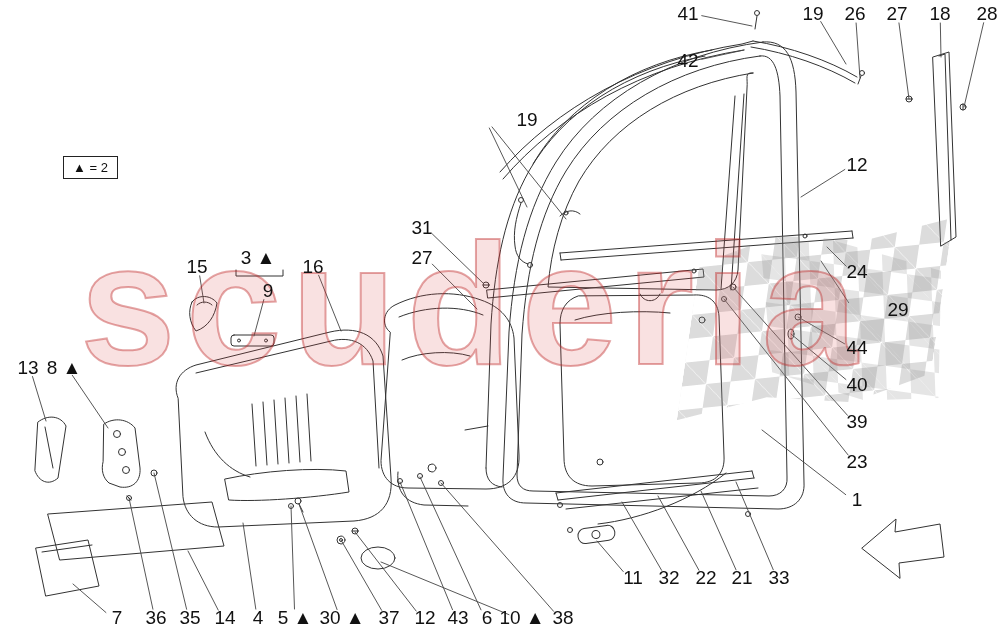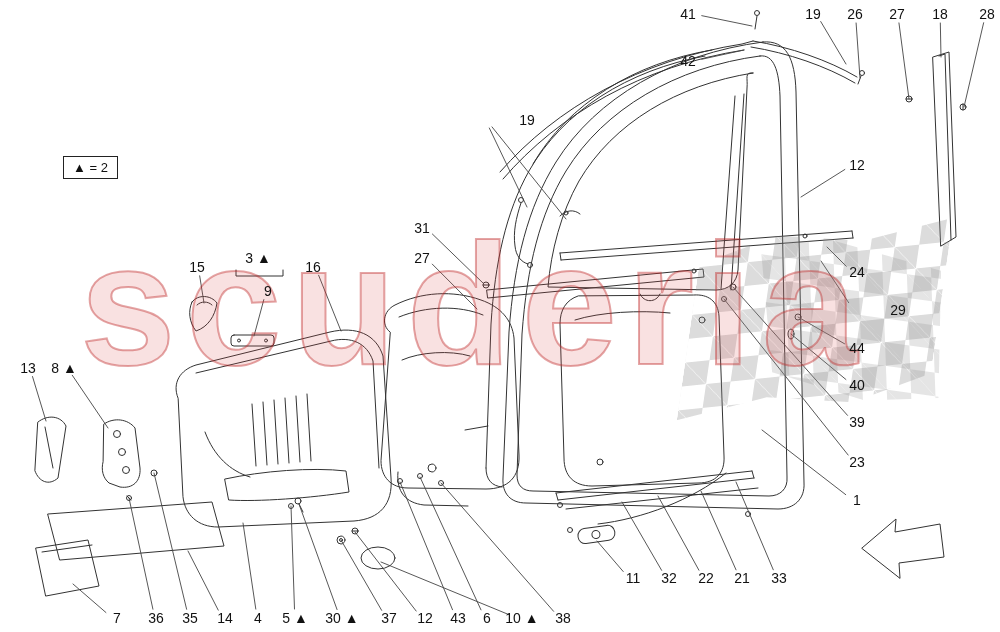--- a/index.html
+++ b/index.html
@@ -39,21 +39,21 @@
     font-size:46px;font-weight:700;line-height:1;letter-spacing:52px;
     color:rgba(125,125,125,0.45);white-space:nowrap;
   }
   #legend{
     position:absolute;left:63px;top:156px;z-index:4;
     border:1px solid #222;padding:3px 9px;font-size:13px;color:#111;background:transparent;
   }
   #callouts{position:absolute;inset:0;z-index:4;pointer-events:none;}
   .callout{
     position:absolute;transform:translate(-50%,-50%);
-    font-size:14px;color:#111;white-space:nowrap;
+    font-size:19px;color:#111;white-space:nowrap;
   }
 </style>
 </head>
 <body>
 
 <div id="stage">
 
   <svg id="drawing" width="1000" height="632" viewBox="0 0 1000 632" xmlns="http://www.w3.org/2000/svg">
     <defs>
       <pattern id="hatch" width="6" height="6" patternUnits="userSpaceOnUse" patternTransform="rotate(45)">

